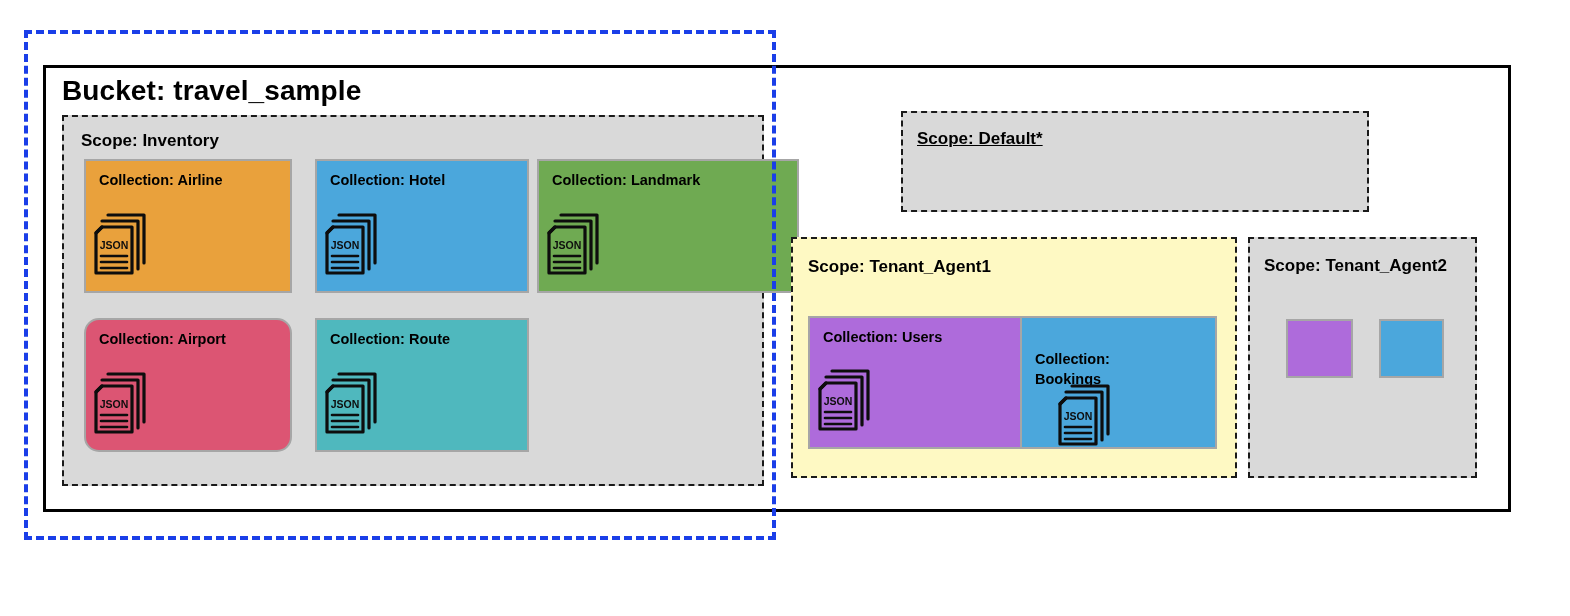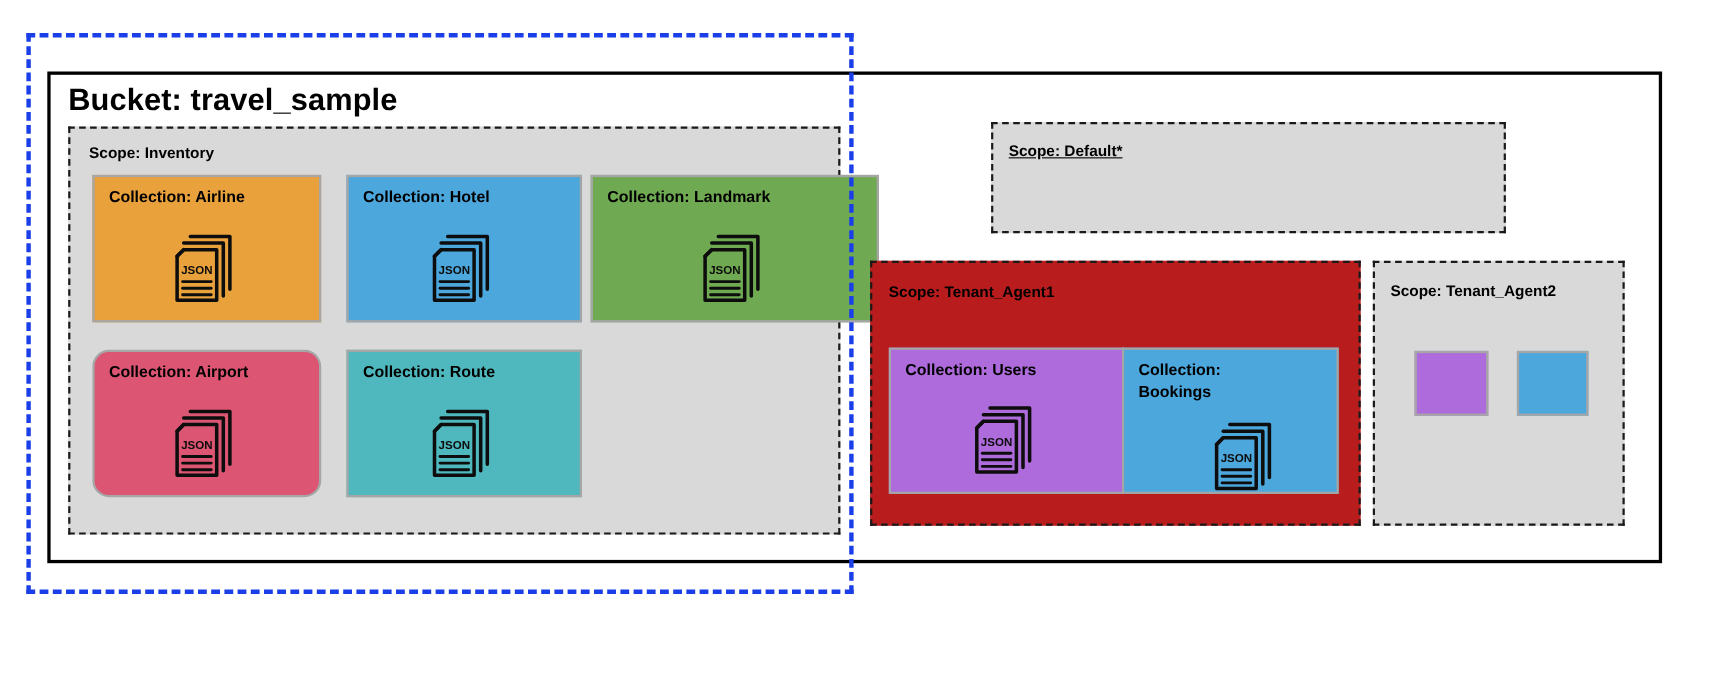--- a/index.html
+++ b/index.html
@@ -53,21 +53,21 @@
   }
 
   
   .scope-box {
     border: 2px dashed #1a1a1a;
     background: #d9d9d9;
     z-index: 3;
   }
   .scope-title {
     position: absolute;
-    font-size: 14px;
+    font-size: 17px;
     font-weight: bold;
     color: #000000;
     white-space: nowrap;
   }
 
   #scope-inventory { left: 62px;  top: 115px; width: 702px; height: 371px; }
   #scope-default   { left: 901px; top: 111px; width: 468px; height: 101px; }
   #scope-tenant1   { left: 791px; top: 237px; width: 446px; height: 241px; }
   #scope-tenant2   { left: 1248px;top: 237px; width: 229px; height: 241px; }
 
@@ -91,21 +91,21 @@
     font-size: 14.5px;
     font-weight: bold;
     color: #000000;
     line-height: 1.35;
   }
   .json-icon-wrap {
     position: absolute;
     left: 0;
     right: 0;
     display: flex;
-    justify-content: center;
+    justify-content: flex-start;
   }
 
   
   .swatch {
     position: absolute;
     border: 2px solid #a6a6a6;
     z-index: 4;
   }
 </style>
 </head>
@@ -218,21 +218,21 @@
           </g>
         </svg>
       </div>
     </div>
   </div>
 
   <div class="abs scope-box" id="scope-default" style="background: rgb(217, 217, 217);">
     <div class="scope-title">Scope: Default*</div>
   </div>
 
-  <div class="abs scope-box" id="scope-tenant1" style="background: #b91c1c;">
+  <div class="abs scope-box" id="scope-tenant1" style="background: #fef9c3;">
     <div class="scope-title">Scope: Tenant_Agent1</div>
 
     <div class="collection-card" style="left: 15px; top: 77px; width: 193px; height: 129px; background: rgb(174, 107, 219); padding-left: 17px;">
       <div class="collection-label">Collection: Users</div>
       <div class="json-icon-wrap" style="top:43px;">
         <svg width="74" height="74" viewBox="0 0 74 74" aria-hidden="true">
           <g fill="none" stroke="#0d0d0d" stroke-width="3.2" stroke-linejoin="round" stroke-linecap="round">
             <path d="M22 10 H58 V58"></path>
             <path d="M16 16 H52 V64"></path>
             <path d="M16 22 H46 V68 H10 V28 Z"></path>
@@ -242,21 +242,21 @@
           <g stroke="#0d0d0d" stroke-width="2.6" stroke-linecap="round">
             <line x1="15" y1="51" x2="41" y2="51"></line>
             <line x1="15" y1="57" x2="41" y2="57"></line>
             <line x1="15" y1="63" x2="41" y2="63"></line>
           </g>
         </svg>
       </div>
     </div>
 
     <div class="collection-card" style="left: 227px; top: 77px; width: 193px; height: 129px; background: rgb(75, 167, 220);">
-      <div class="collection-label" style="max-width:110px;">Collection: Bookings</div>
+      <div class="collection-label" style="max-width:110px;margin-top:22px;">Collection: Bookings</div>
       <div class="json-icon-wrap" style="top:58px; left:28px;">
         <svg width="74" height="74" viewBox="0 0 74 74" aria-hidden="true">
           <g fill="none" stroke="#0d0d0d" stroke-width="3.2" stroke-linejoin="round" stroke-linecap="round">
             <path d="M22 10 H58 V58"></path>
             <path d="M16 16 H52 V64"></path>
             <path d="M16 22 H46 V68 H10 V28 Z"></path>
             <path d="M16 22 L10 28"></path>
           </g>
           <text x="28" y="44" font-family="Liberation Sans, sans-serif" font-size="10.5" font-weight="bold" fill="#0d0d0d" text-anchor="middle">JSON</text>
           <g stroke="#0d0d0d" stroke-width="2.6" stroke-linecap="round">

